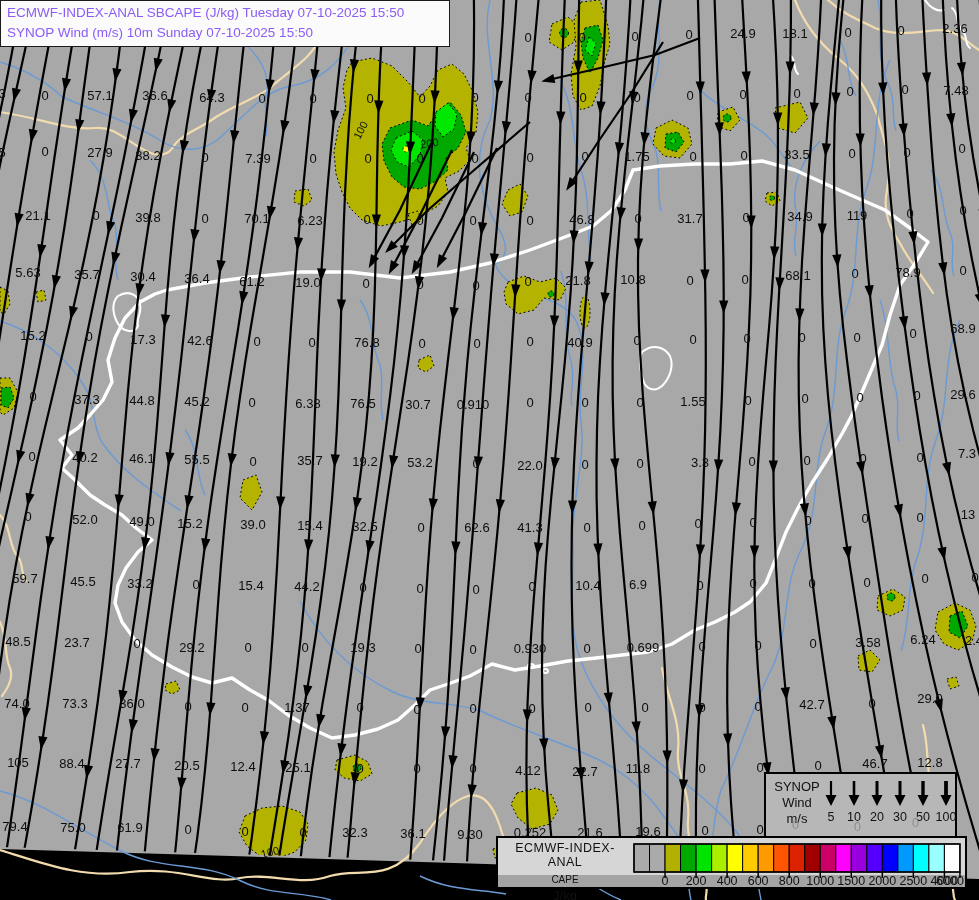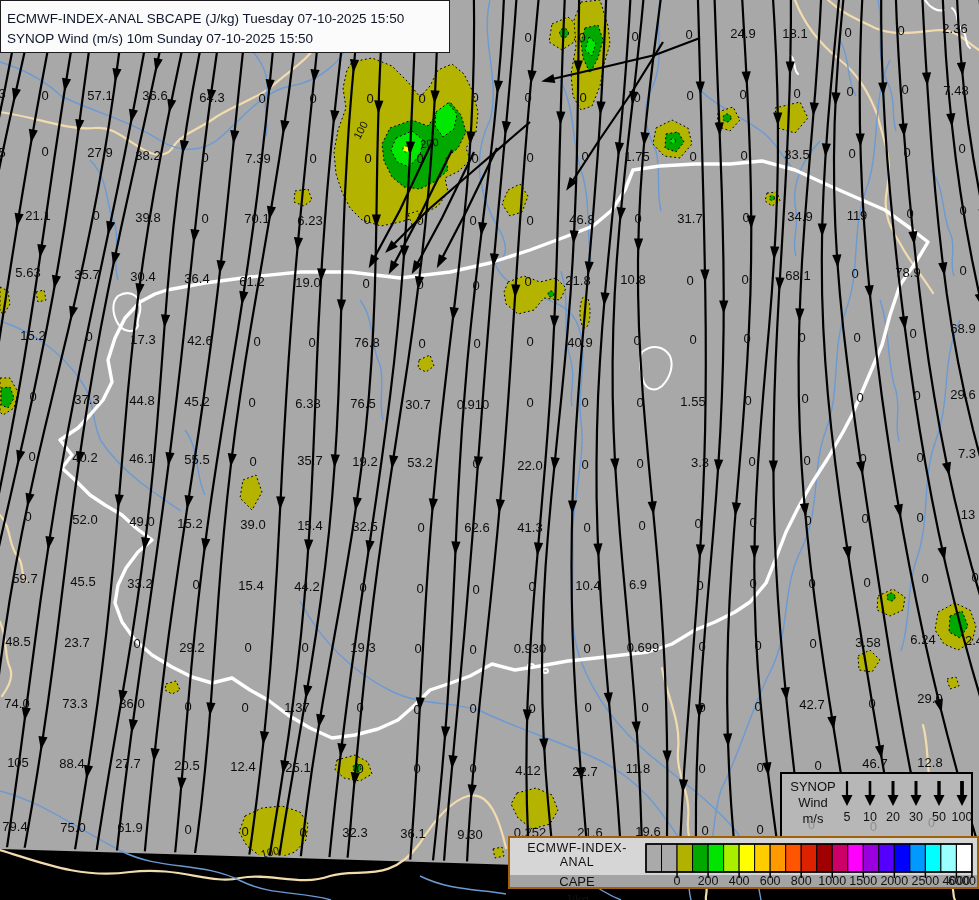--- a/index.html
+++ b/index.html
@@ -1,31 +1,31 @@
 <!DOCTYPE html>
 <html><head>
 <meta charset="utf-8">
 <style>
   html,body{margin:0;padding:0;background:#222;}
   .canvas{position:relative;width:979px;height:900px;overflow:hidden;background:#a8a8a8;
           font-family:"Liberation Sans",sans-serif;box-shadow:inset 0 0 0 1px #555;}
   svg text{font-family:"Liberation Sans",sans-serif;}
   .title-box{position:absolute;left:0;top:0;width:436px;background:#fbfbfb;border:1px solid #1b1b1b;
-             padding:8px 6px 3px 6px;font-size:13.5px;line-height:20px;color:#0f172a;z-index:30;}
-  .synop-box{position:absolute;left:780px;top:772px;width:193px;height:69px;background:#b7b7b7;
+             padding:2px 6px 3px 6px;font-size:13.5px;line-height:20px;color:#8b5cf6;z-index:30;}
+  .synop-box{position:absolute;left:764px;top:772px;width:193px;height:69px;background:#b7b7b7;
              border:2px solid #000;box-sizing:border-box;z-index:40;}
   .synop-labels{position:absolute;left:8px;top:5px;font-size:13px;line-height:16px;color:#111;text-align:center;width:46px;}
   .ghost-zero{position:absolute;font-size:12.5px;color:#8e8e8e;z-index:41;}
-  .cape-box{position:absolute;left:508px;top:836px;width:471px;height:53px;border:2px solid #a16207;
+  .cape-box{position:absolute;left:496px;top:836px;width:471px;height:53px;border:2px solid #000000;
             box-sizing:border-box;z-index:40;}
   .cape-top{position:absolute;left:0;top:0;width:100%;height:37px;background:#d6d6d6;}
   .cape-bottom{position:absolute;left:0;top:37px;width:100%;height:12px;background:#a4a4a4;}
   .cape-titles{position:absolute;left:2px;top:3px;width:130px;text-align:center;color:#111;z-index:2;}
   .cape-titles .l1{font-size:12.5px;letter-spacing:0.5px;}
-  .cape-titles .l2{font-size:13px;margin-top:5px;}
+  .cape-titles .l2{font-size:10px;margin-top:5px;}
   .cape-titles .l3{font-size:13px;margin-top:3px;}
   .cape-svg{position:absolute;left:0;top:0;z-index:2;}
   .synop-svg{position:absolute;left:0;top:0;z-index:2;}
 </style>
 </head>
 <body>
 
 <div class="canvas">
 
   <svg id="map" width="979" height="900" viewBox="0 0 979 900">

